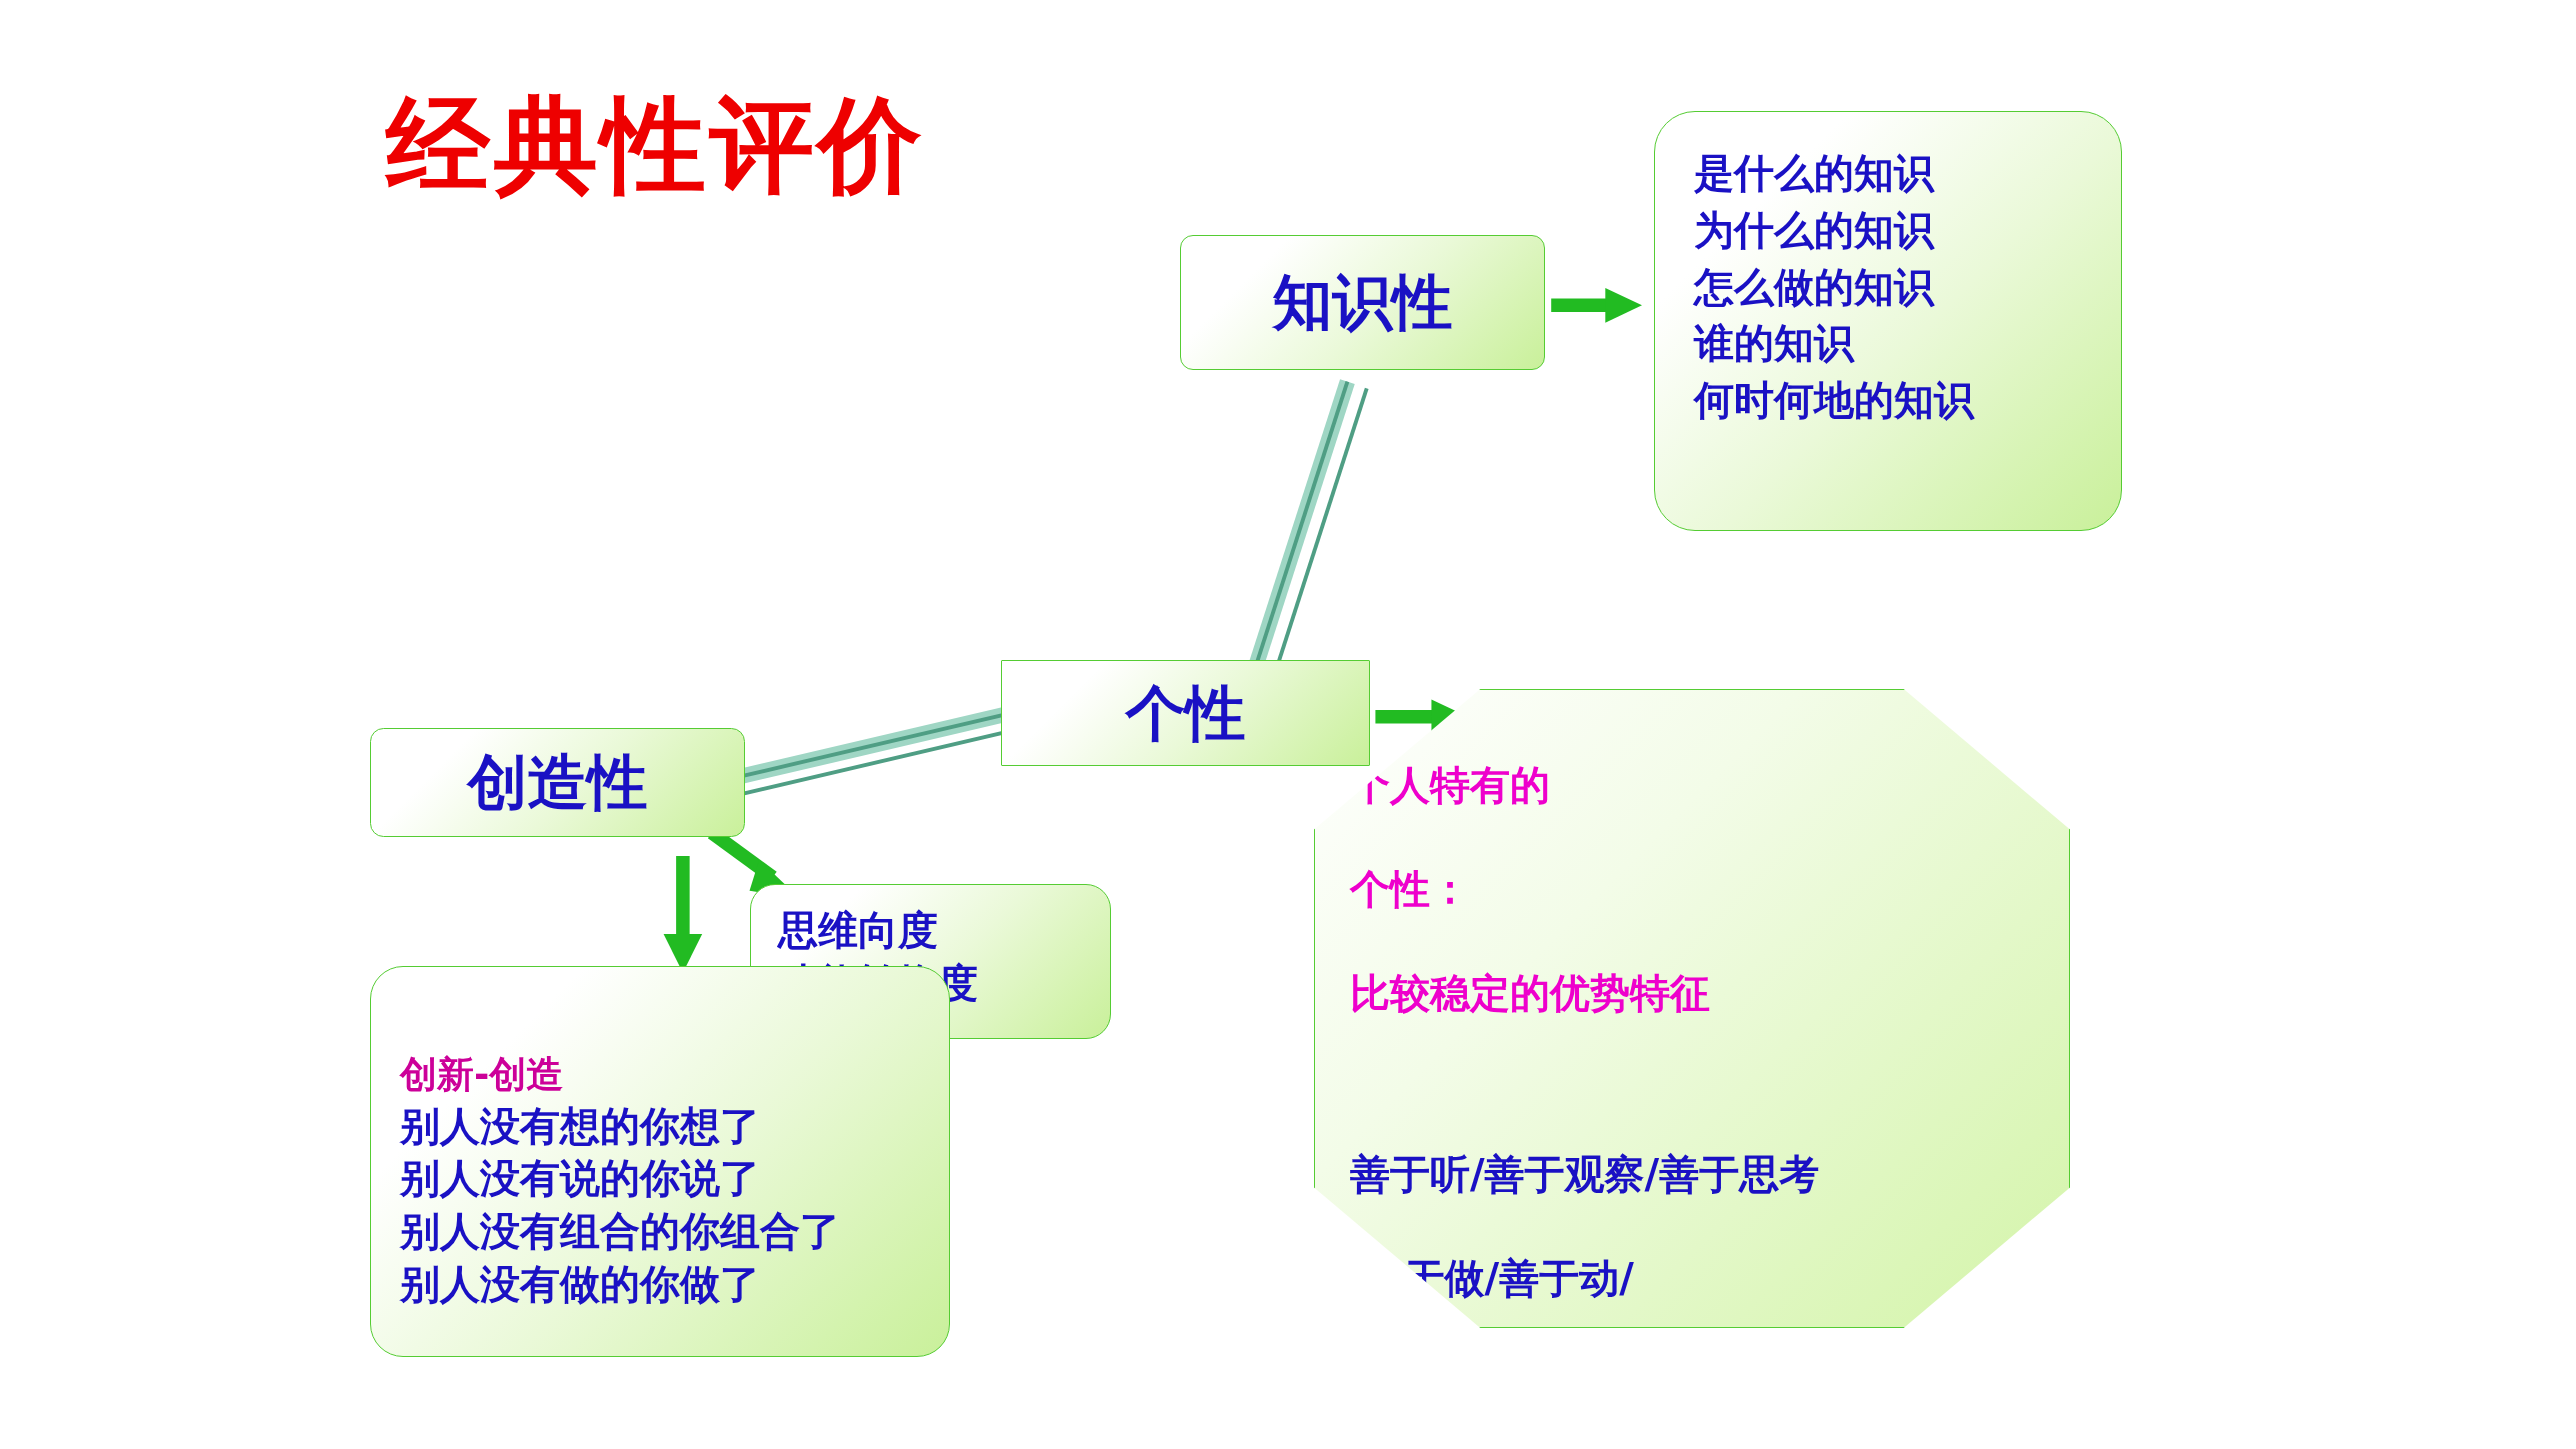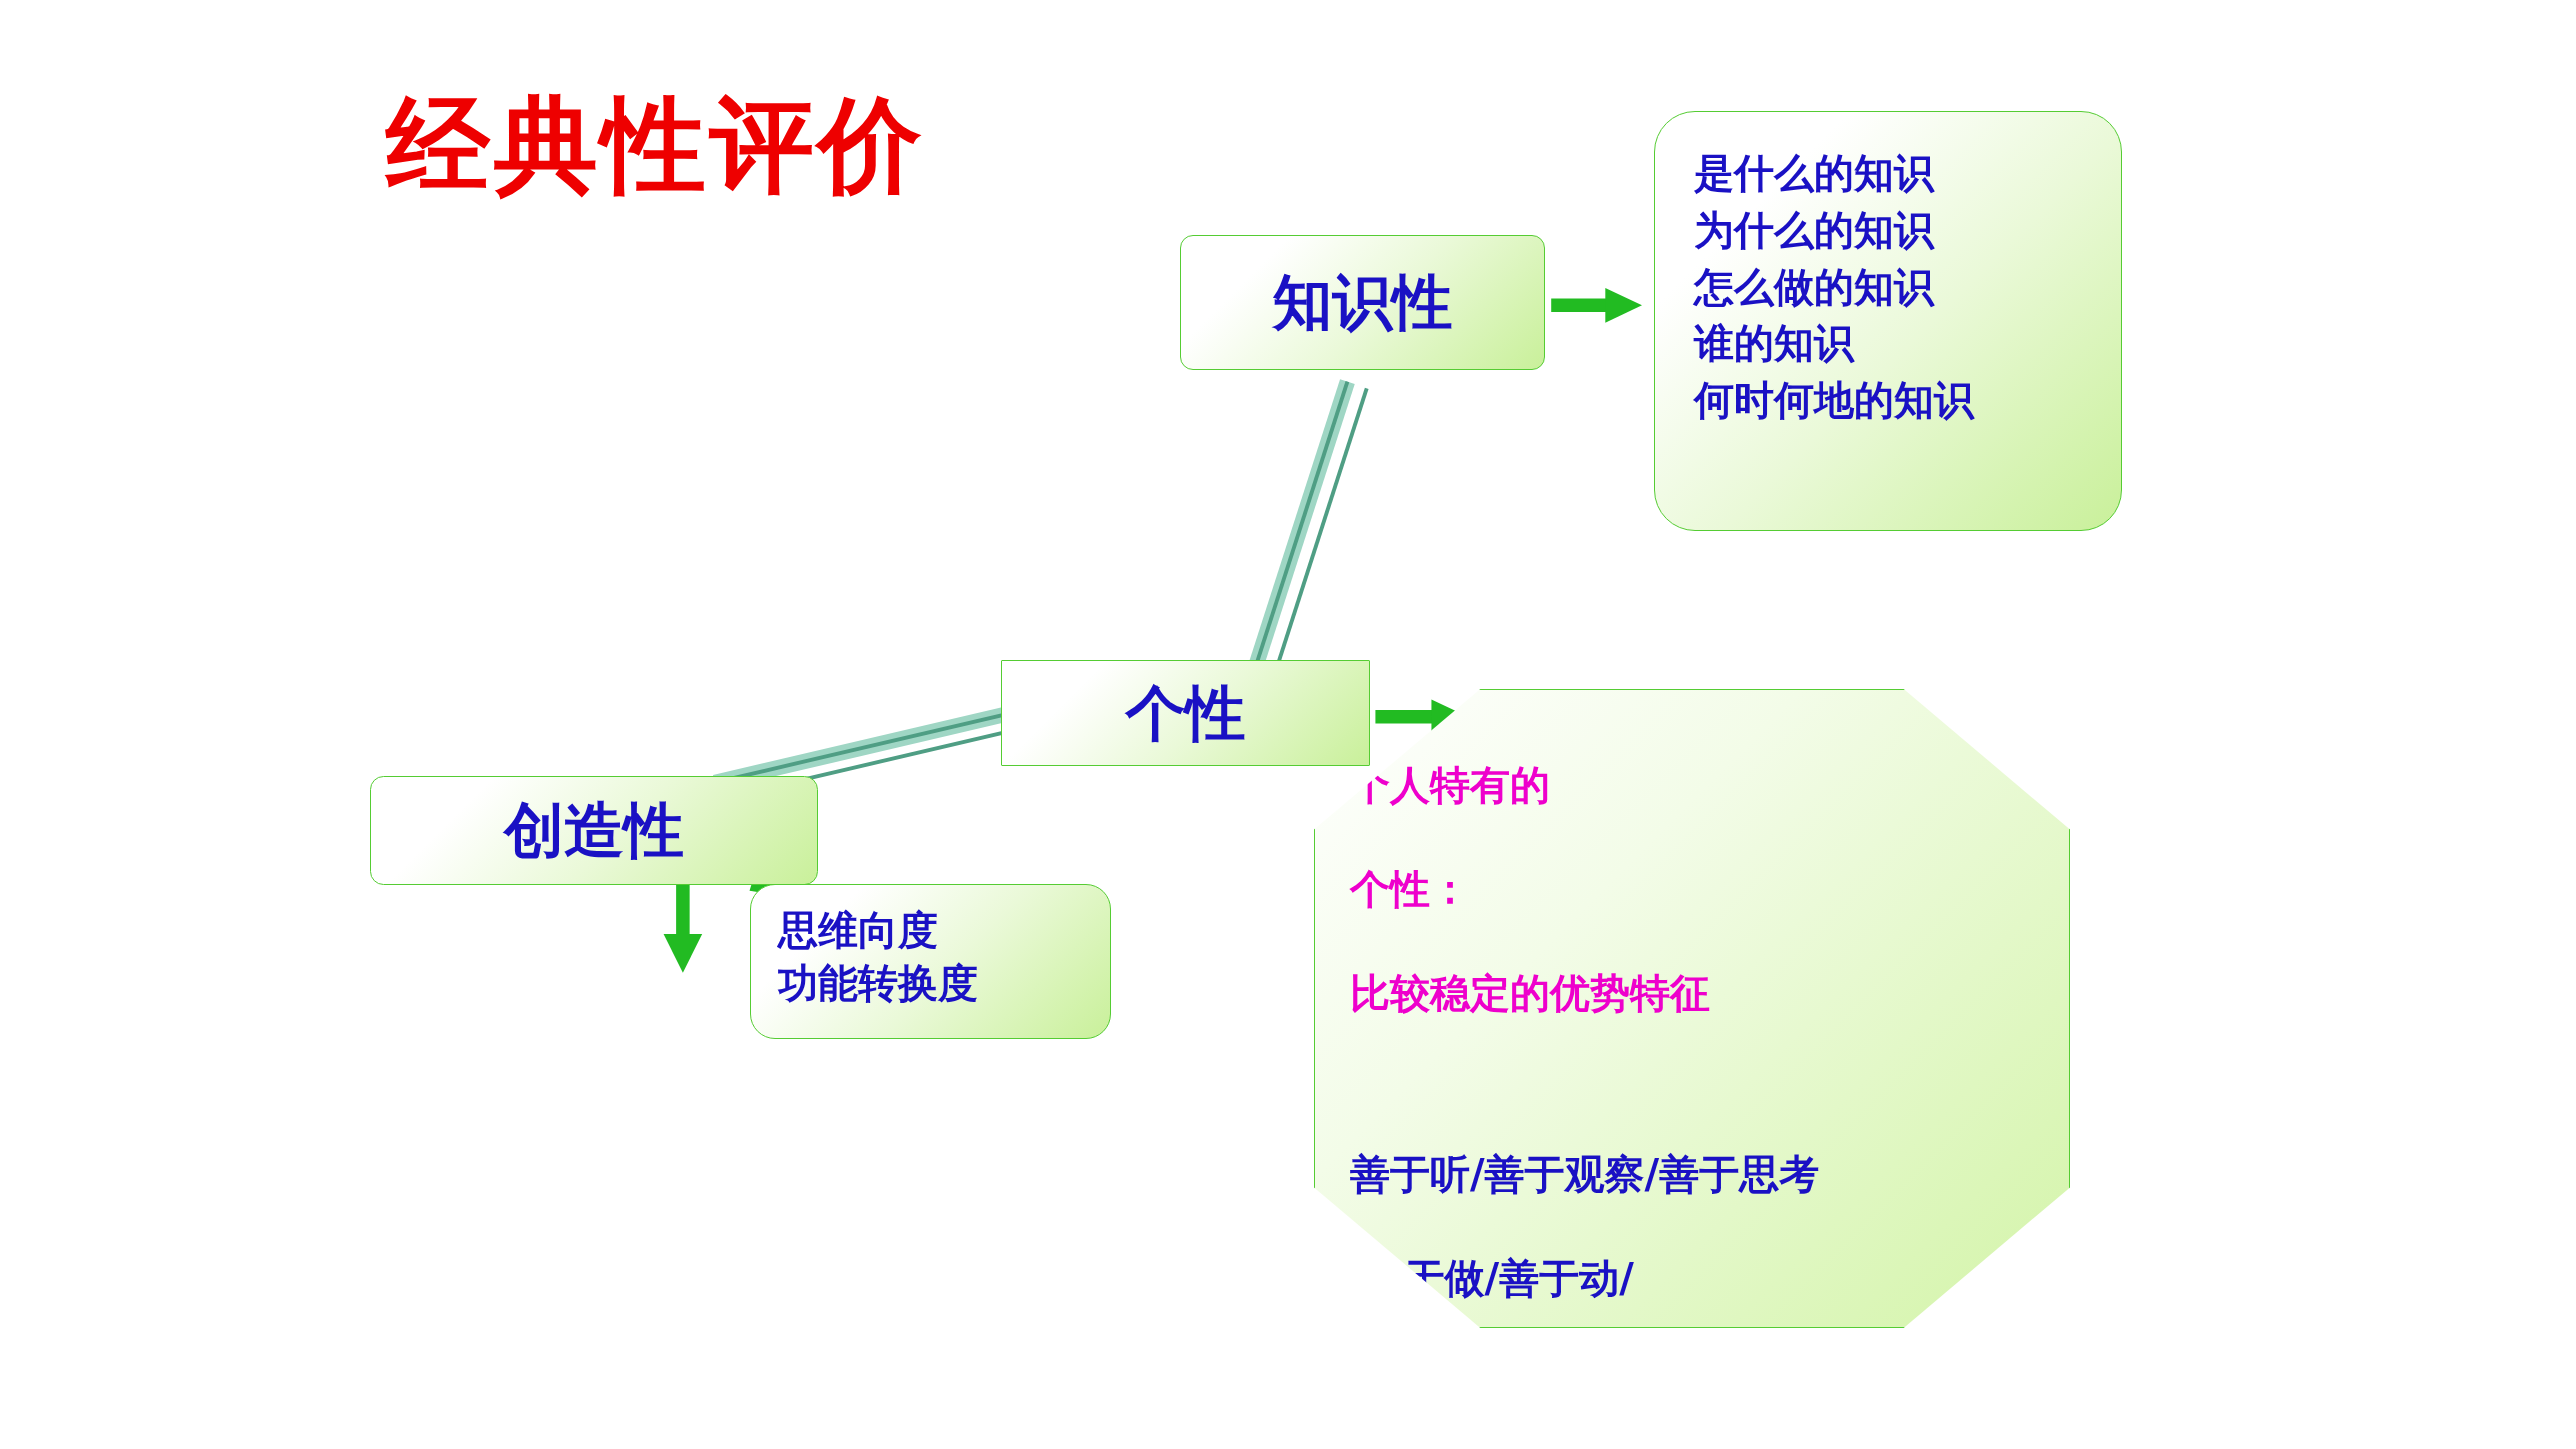--- a/index.html
+++ b/index.html
@@ -52,21 +52,21 @@
     left: 1180px; top: 235px; width: 365px; height: 135px;
     font-size: 60px;
     border-radius: 13px;
   }
   #node-gexing {
     left: 1001px; top: 660px; width: 369px; height: 106px;
     font-size: 60px;
     border-radius: 1px;
   }
   #node-chuangzaoxing {
-    left: 370px; top: 776px; width: 448px; height: 109px;
+    left: 370px; top: 728px; width: 375px; height: 109px;
     font-size: 60px;
     border-radius: 13.5px;
     text-align: right;
   }
 
   
   #node-knowledge-list {
     left: 1630px; top: 111px; width: 468px; height: 420px;
     border-radius: 41px;
     padding: 33px 0 0 39px;
@@ -195,20 +195,29 @@
     <span>个性</span>
   </div>
 
   <div class="node" id="node-chuangzaoxing">
     <span>创造性</span>
   </div>
 
   <div class="node" id="node-siwei">思维向度
 功能转换度</div>
 
+  <div class="node" id="node-chuangxin">
+    <div>
+      <span class="hl blk">创新-创造</span>
+      <span class="blk" style="white-space:pre-line;">别人没有想的你想了
+别人没有说的你说了
+别人没有组合的你组合了
+别人没有做的你做了</span>
+    </div>
+  </div>
 
   <div id="node-gexing-detail">
     <span class="magenta blk">个人特有的</span>
     <span class="magenta blk">个性：</span>
     <span class="magenta blk">比较稳定的优势特征</span>
     <span class="gap"></span>
     <span class="blue blk">善于听/善于观察/善于思考</span>
     <span class="blue blk">/善于做/善于动/</span>
     
     

